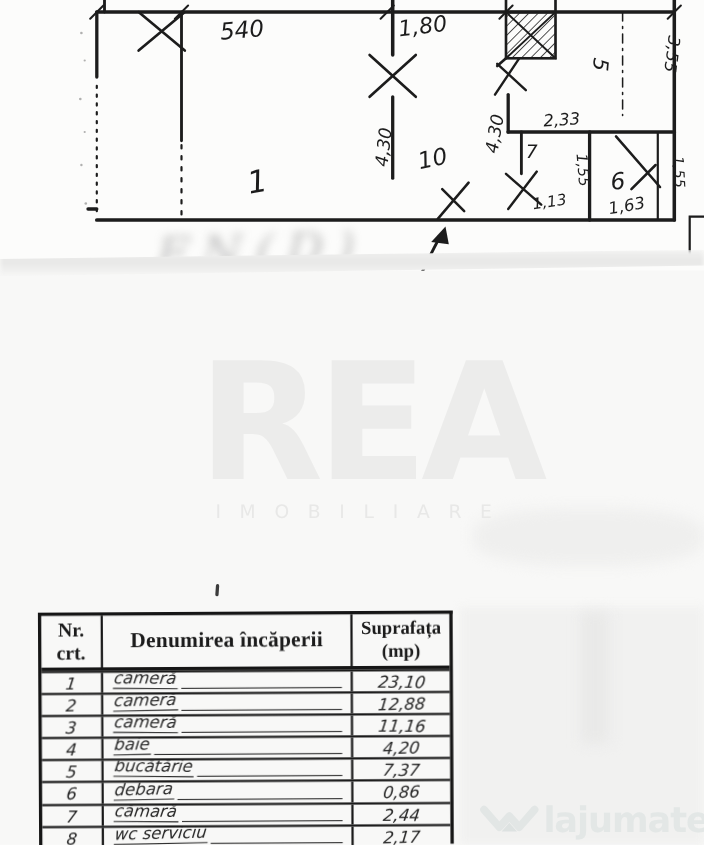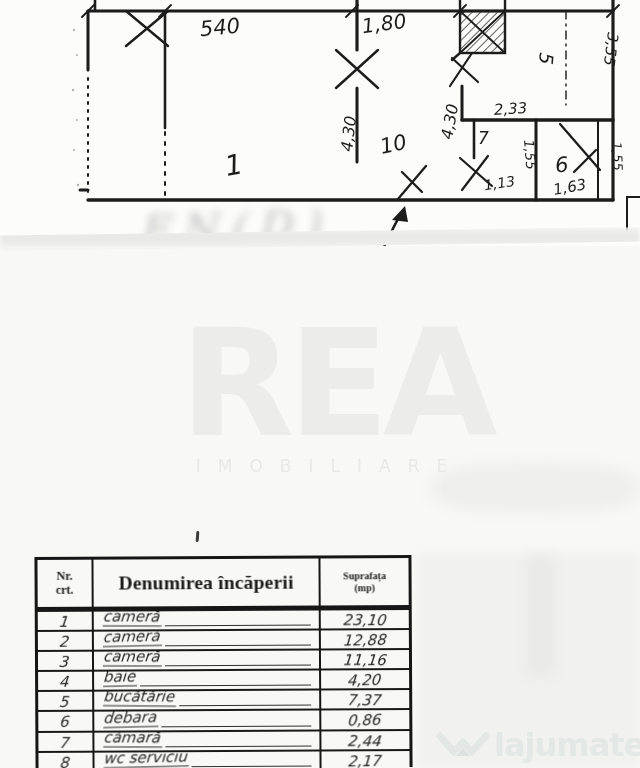--- a/index.html
+++ b/index.html
@@ -42,27 +42,27 @@
     border:3px solid #161616;border-bottom:none;box-sizing:border-box;background:transparent;
     transform:rotate(-.3deg);filter:blur(.25px);}
   .t-head{display:grid;grid-template-columns:56px 1fr 88px;height:50px;
     border-bottom:3px solid #161616;box-sizing:border-box;}
   .t-row{display:grid;grid-template-columns:56px 1fr 88px;height:20.1px;
     border-top:2px solid #181818;box-sizing:border-box;}
   .t-row:first-of-type{border-top:1.5px solid #181818;margin-top:1.5px;}
   .c{box-sizing:border-box;overflow:hidden;}
   .cb{border-right:2.5px solid #161616;}
   .h1{display:flex;flex-direction:column;justify-content:center;align-items:center;
-    font-family:"Liberation Serif","DejaVu Serif",serif;font-weight:700;font-size:12px;
+    font-family:"Liberation Serif","DejaVu Serif",serif;font-weight:700;font-size:18px;
     line-height:1.15;color:#1b1b1b;}
   .h2{display:flex;align-items:center;justify-content:center;
     font-family:"Liberation Serif","DejaVu Serif",serif;font-weight:700;font-size:19.5px;
     color:#1b1b1b;letter-spacing:.2px;}
   .h3{display:flex;flex-direction:column;justify-content:center;align-items:center;
-    font-family:"Liberation Serif","DejaVu Serif",serif;font-weight:700;font-size:10px;
+    font-family:"Liberation Serif","DejaVu Serif",serif;font-weight:700;font-size:17px;
     line-height:1.2;color:#1b1b1b;}
   .hw{font-family:"DejaVu Sans",sans-serif;font-style:italic;color:#262626;font-size:15px;
     transform:skewX(-7deg);display:inline-block;}
   .nrc{display:flex;align-items:flex-start;justify-content:center;padding-top:1px;}
   .nmc{display:flex;align-items:flex-end;padding:0 6px 3px 10px;}
   .nmc .hw{border-bottom:1.6px solid #2e2e2e;padding:0 2px 0 0;white-space:nowrap;}
   .tail{flex:1;border-bottom:1.6px solid #2e2e2e;margin:0 2px 0 2px;height:14px;}
   .arc{display:flex;align-items:flex-start;justify-content:center;padding-top:1px;}
   .t-row:nth-child(odd) .hw{transform:skewX(-7deg) rotate(-1deg);}
   .t-row:nth-child(even) .hw{transform:skewX(-7deg) rotate(.6deg);}

